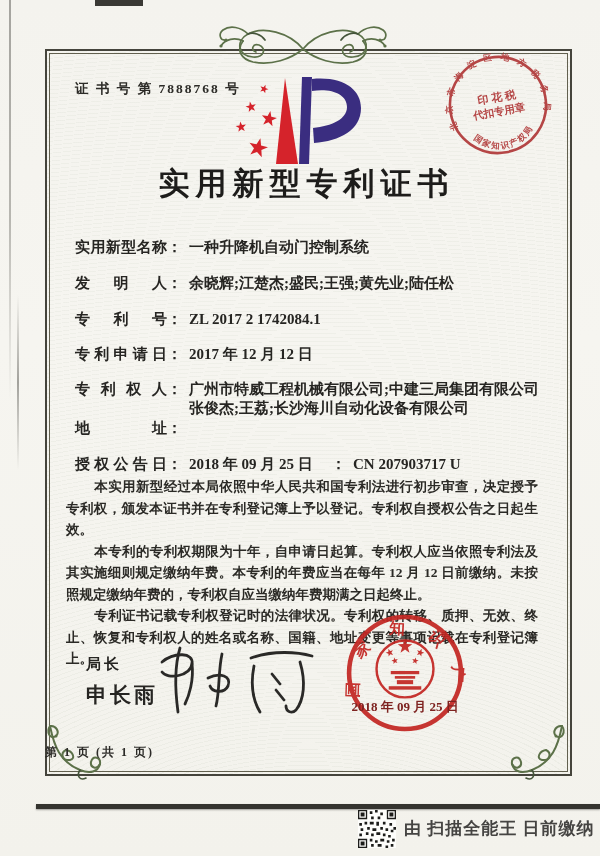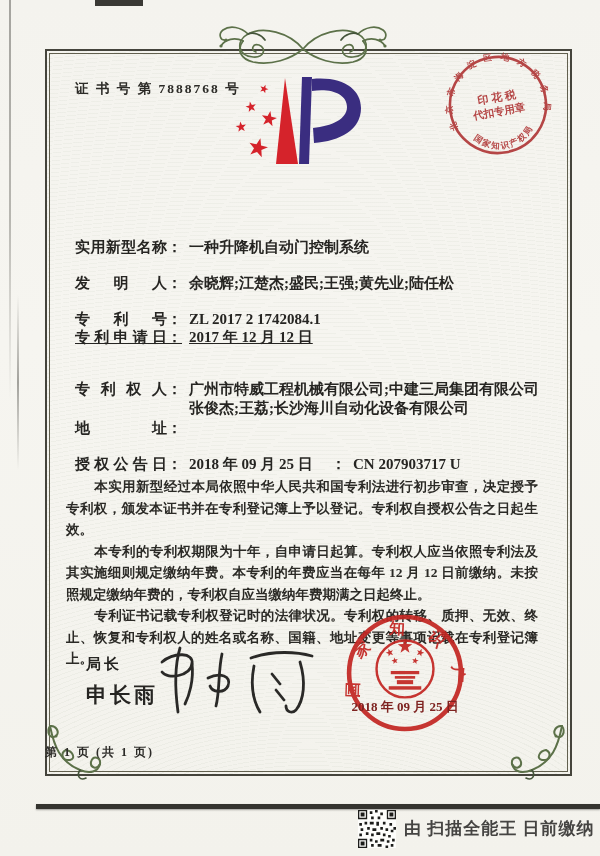--- a/index.html
+++ b/index.html
@@ -28,21 +28,21 @@
   .cert-no{position:absolute;left:75px;top:80px;font-size:13.5px;font-weight:700;letter-spacing:2px;color:#2c2b27;text-align:right;}
   .tax-stamp{position:absolute;left:443px;top:50px;width:110px;height:110px;transform:rotate(-10deg);opacity:.88;}
   .logo{position:absolute;left:228px;top:74px;width:150px;height:92px;}
   .doc-title{position:absolute;left:45px;top:163px;width:523px;text-align:center;
     font-size:31px;font-weight:700;letter-spacing:6px;color:#1d1c1a;}
   
   .fields{position:absolute;left:75px;top:238px;width:470px;font-size:15px;font-weight:700;}
   .frow{position:absolute;left:0;display:flex;align-items:flex-start;line-height:19px;white-space:nowrap;}
   .flabel{display:inline-block;width:92px;text-align:justify;text-align-last:justify;}
   .fvalue{margin-left:7px;white-space:pre-line;}
-  .r1{top:0;align-items:flex-end;} .r2{top:36px;} .r3{top:72px;} .r4{top:90px;text-decoration:underline;} .r5{top:142px;} .r6{top:181px;}
+  .r1{top:0;align-items:flex-end;} .r2{top:36px;} .r3{top:72px;} .r4{top:107px;} .r5{top:142px;} .r6{top:181px;}
   .grant-left{position:absolute;left:0;top:217px;display:flex;line-height:19px;white-space:nowrap;}
   .grant-right{position:absolute;left:256px;top:217px;display:flex;line-height:19px;white-space:nowrap;}
   
   .body-text{position:absolute;left:66px;top:476px;width:472px;}
   .body-text p{margin:0;font-size:13.5px;line-height:21.5px;text-indent:2.1em;
     text-align:justify;font-weight:600;color:#2b2a26;}
   
   .director-label{position:absolute;left:86px;top:655px;font-size:15px;font-weight:700;letter-spacing:3px;}
   .director-name{position:absolute;left:86px;top:681px;font-size:21px;font-weight:700;letter-spacing:3px;}
   .signature{position:absolute;left:148px;top:640px;width:180px;height:80px;}
@@ -127,20 +127,21 @@
     <polygon points="57,4 70,90 48,90" fill="#d5232b"></polygon>
     <polygon points="74,3 84,3 81,90 71,90" fill="#3a2d80"></polygon>
     <path d="M84,5 C116,2 133,16 133,34 C133,56 112,67 86,69 L85,54 C104,52 119,45 119,33 C119,20 103,14 84,17 Z" fill="#3a2d80"></path>
     <use href="#star" transform="translate(36,15) scale(4.5) rotate(20)" fill="#d5232b"></use>
     <use href="#star" transform="translate(23,33) scale(5.5) rotate(-12)" fill="#d5232b"></use>
     <use href="#star" transform="translate(41,45) scale(8) rotate(10)" fill="#d5232b"></use>
     <use href="#star" transform="translate(13,53) scale(5.5) rotate(-8)" fill="#d5232b"></use>
     <use href="#star" transform="translate(30,74) scale(10) rotate(14)" fill="#d5232b"></use>
   </svg>
 
+  <div class="doc-title">实用新型专利证书</div>
 
   <div class="fields">
     <div class="frow r1">
       <span class="flabel">实用新型名称</span>
         <span>：</span>
       <span class="fvalue">一种升降机自动门控制系统</span>
     </div>
     <div class="frow r2">
       <span class="flabel">发明人</span>
         <span>：</span>

